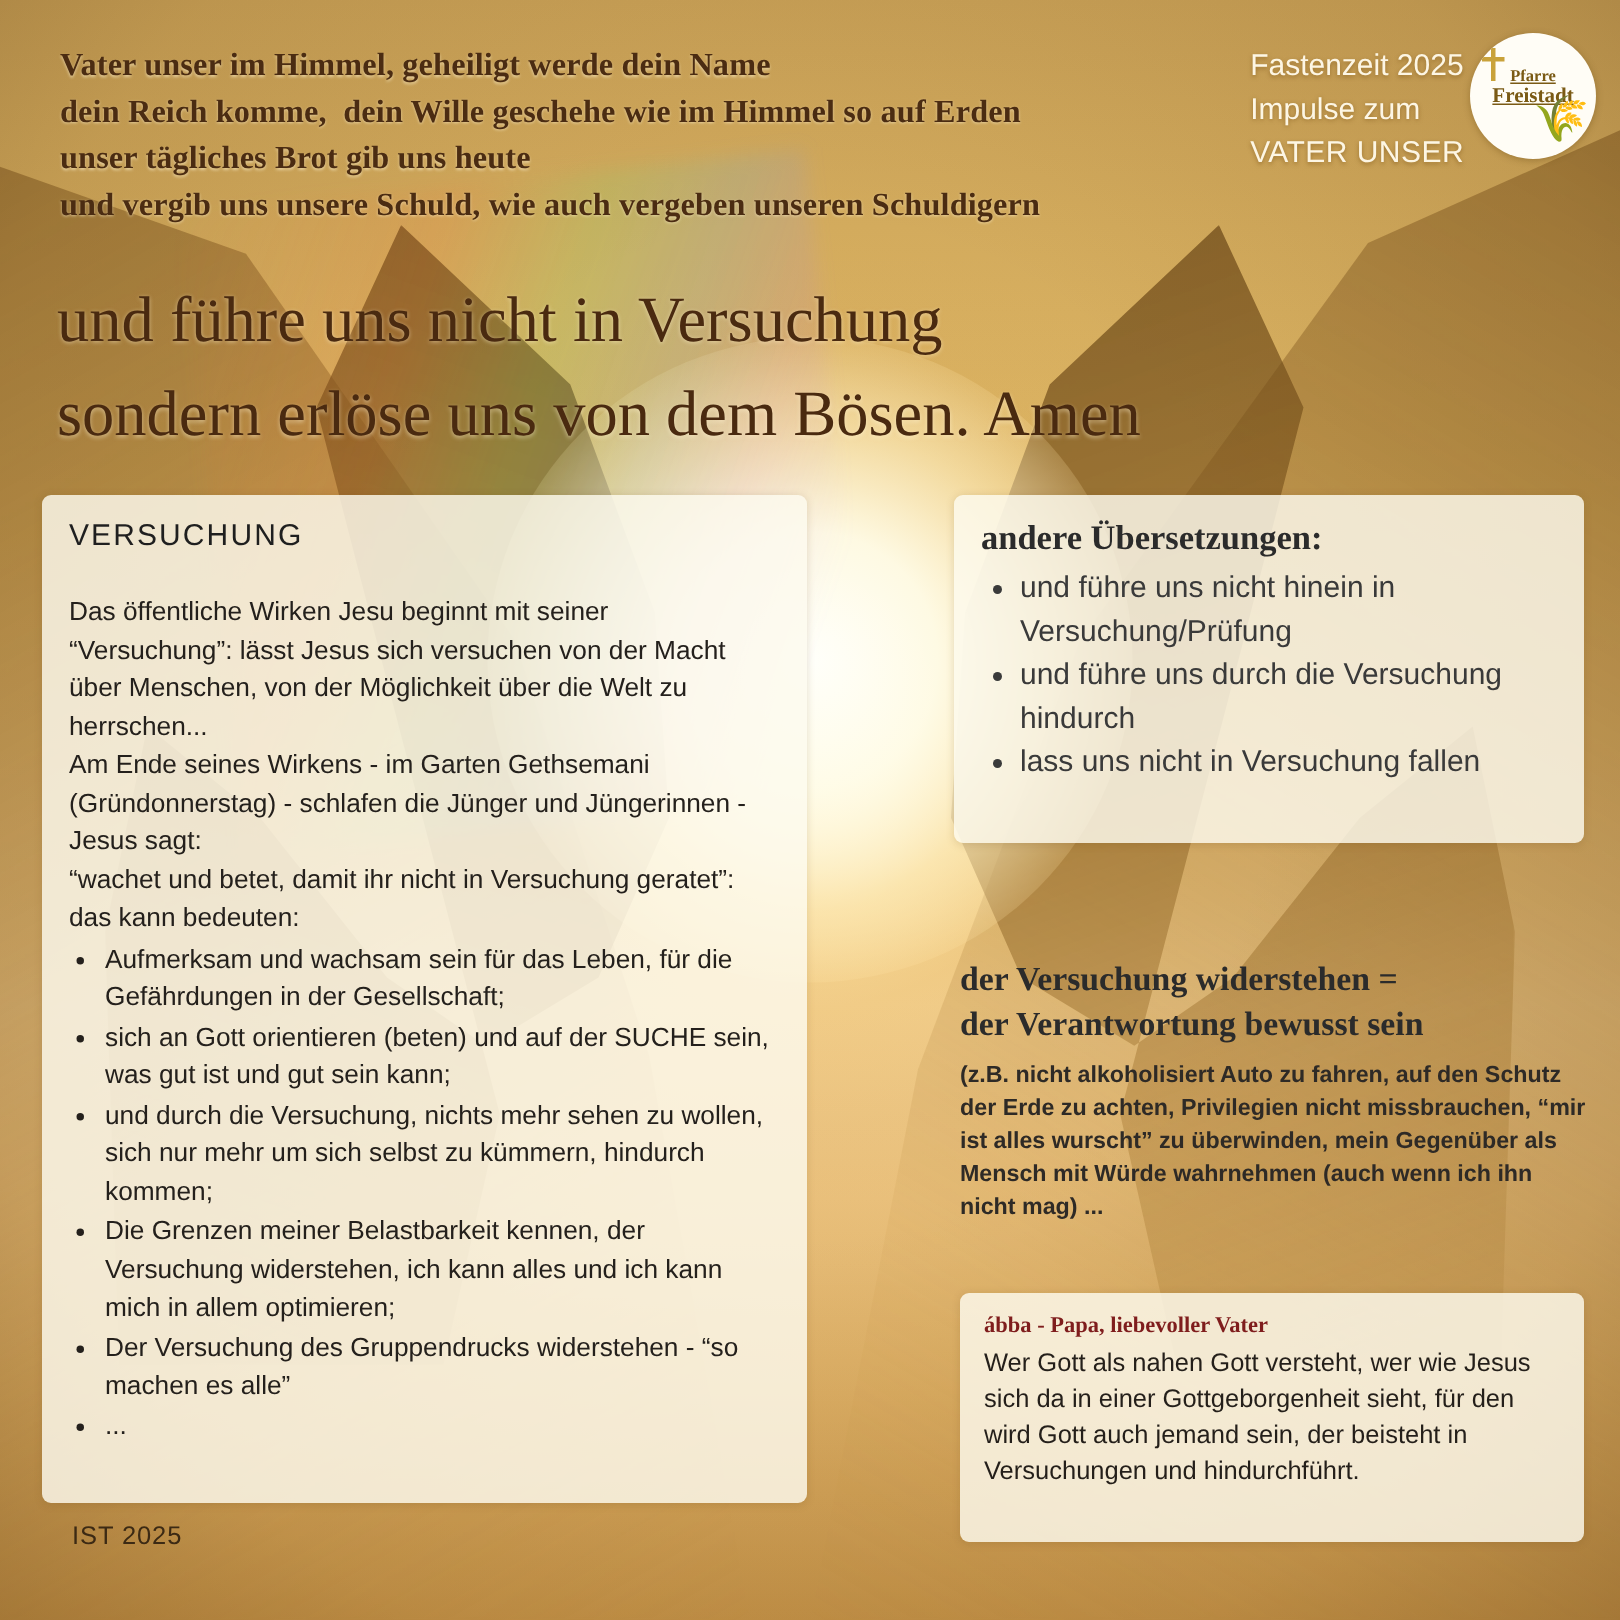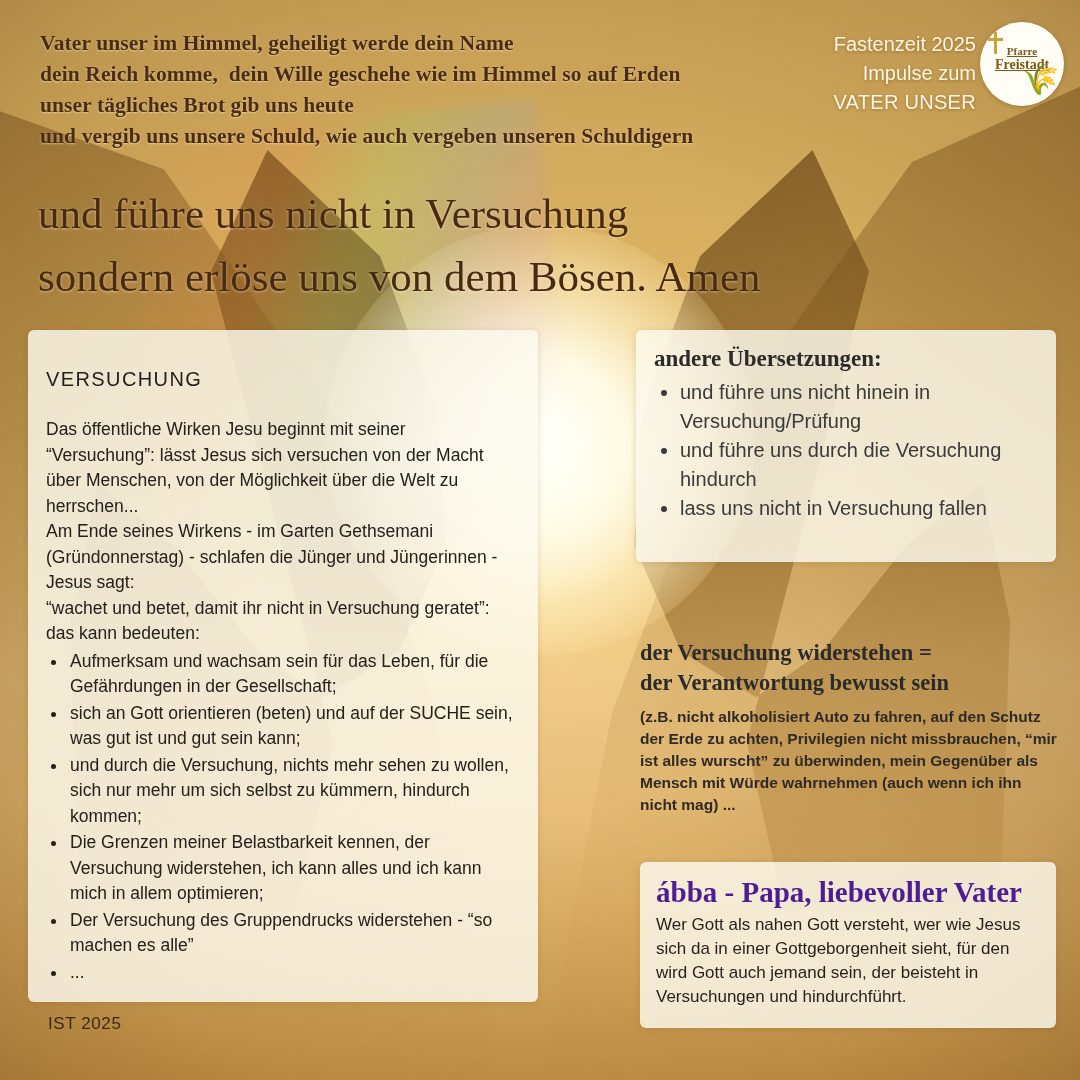--- a/index.html
+++ b/index.html
@@ -126,21 +126,20 @@
     font-size: 43px;
     line-height: 63px;
     text-shadow: 0 1px 3px rgba(255,245,215,0.5);
   }
 
   
   .header-right {
     position: absolute;
     right: 104px;
     top: 30px;
-    text-align: right;
     color: #fdf6e4;
     font-size: 20px;
     line-height: 29px;
     text-shadow: 0 1px 3px rgba(120,80,20,0.55);
   }
   .header-right .strong { letter-spacing: 0.3px; }
   .logo {
     position: absolute;
     right: 16px;
     top: 22px;
@@ -197,21 +196,21 @@
     position: absolute;
     background: rgba(253, 250, 238, 0.82);
     border-radius: 6px;
     box-shadow: 0 1px 6px rgba(110,75,25,0.18);
   }
   .card-left {
     left: 28px;
     top: 330px;
     width: 510px;
     height: 672px;
-    padding: 38px 24px 18px 18px;
+    padding: 16px 24px 18px 18px;
     box-sizing: border-box;
   }
   .card-title {
     color: #1f1f1f;
     font-size: 20px;
     letter-spacing: 1.4px;
     margin-bottom: 26px;
   }
   .body-text {
     color: #24201c;
@@ -275,22 +274,22 @@
     left: 640px;
     top: 862px;
     width: 416px;
     height: 166px;
     padding: 14px 16px;
     box-sizing: border-box;
   }
   .card-abba h3 {
     margin: 0 0 4px 0;
     font-family: "Liberation Serif", serif;
-    font-size: 29px;
-    color: #4c1d95;
+    font-size: 15px;
+    color: #7f1d1d;
   }
   .card-abba p {
     margin: 0;
     font-size: 17px;
     line-height: 24px;
     color: #241f1a;
   }
 
   .footer {
     position: absolute;

